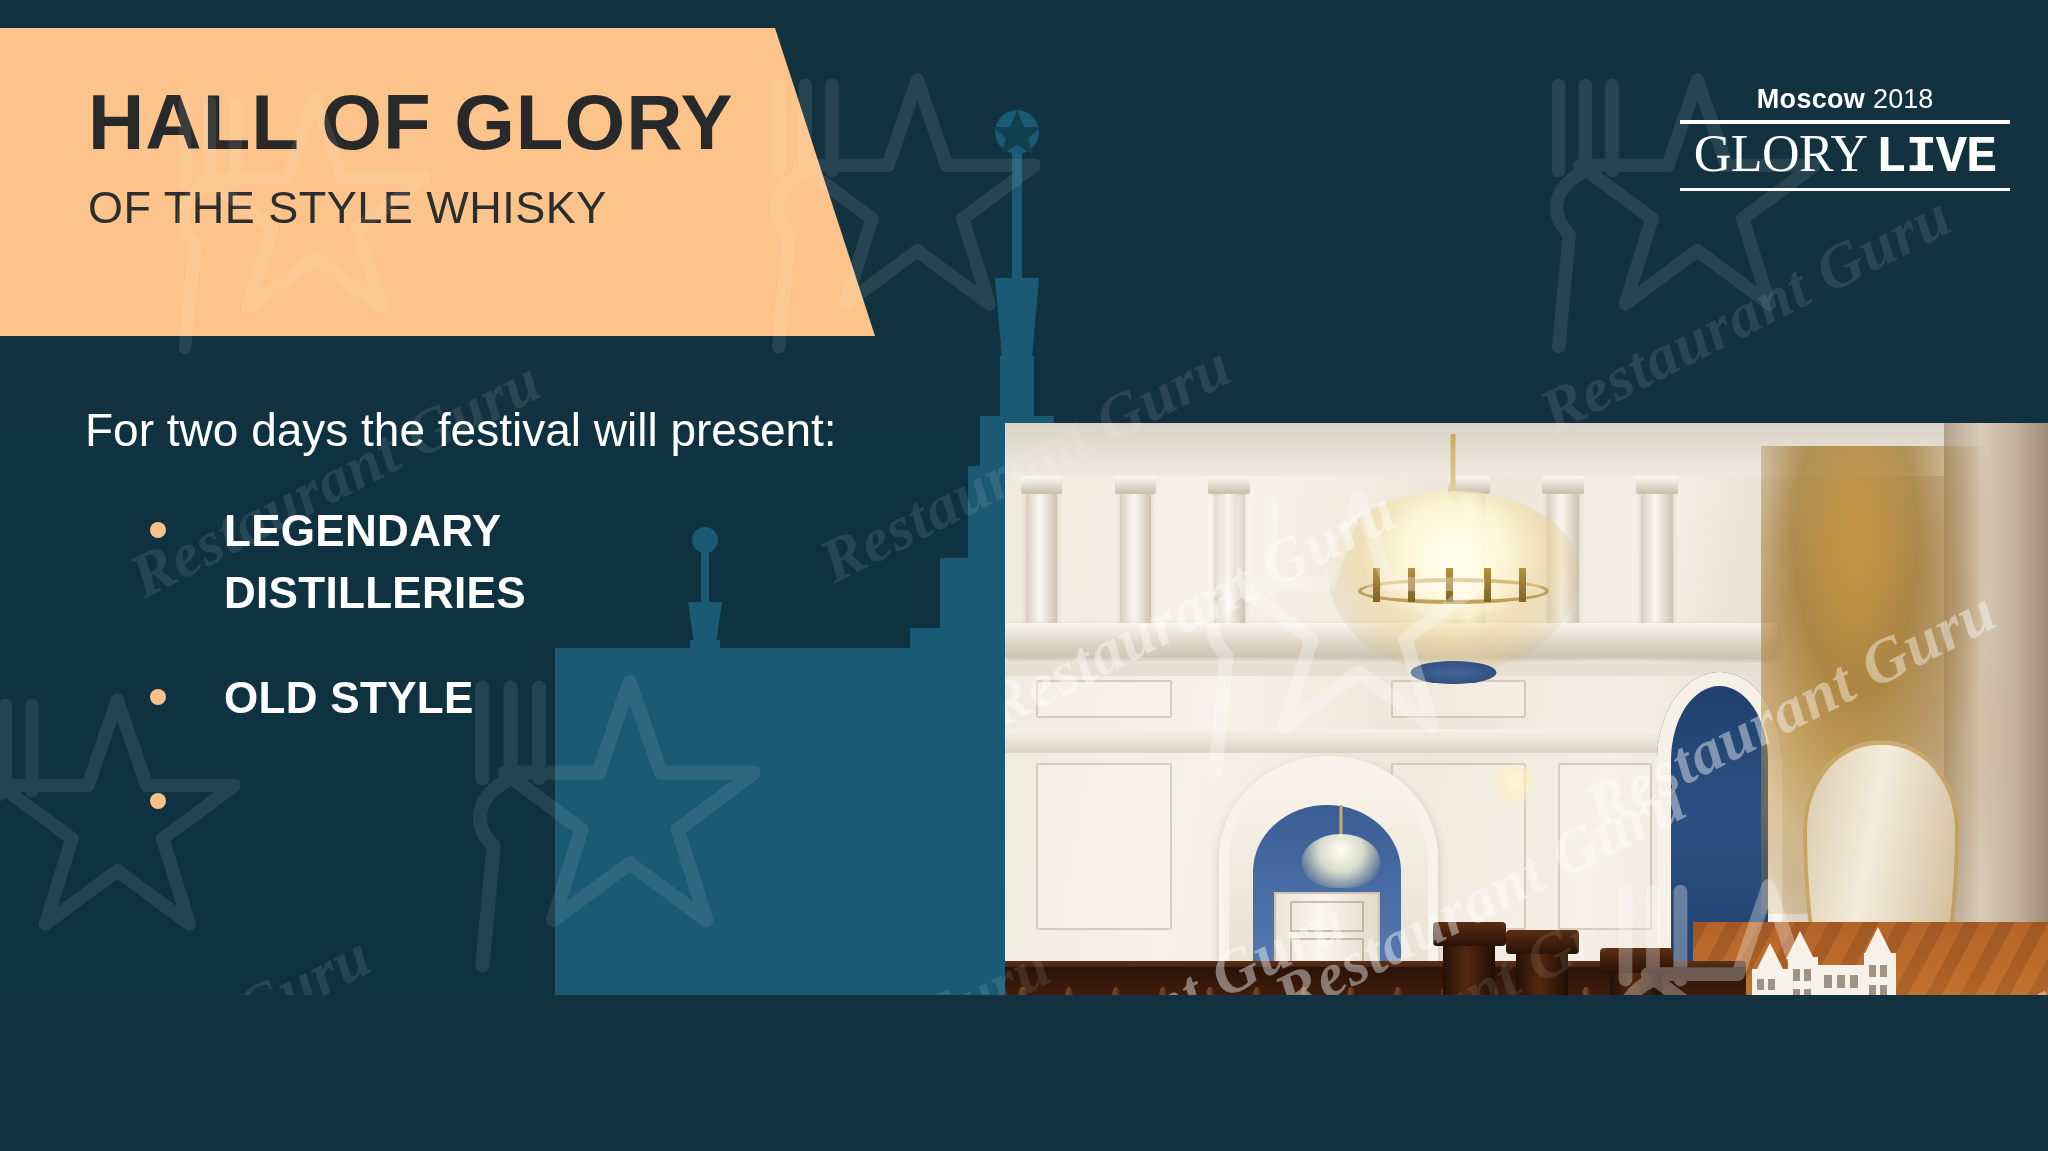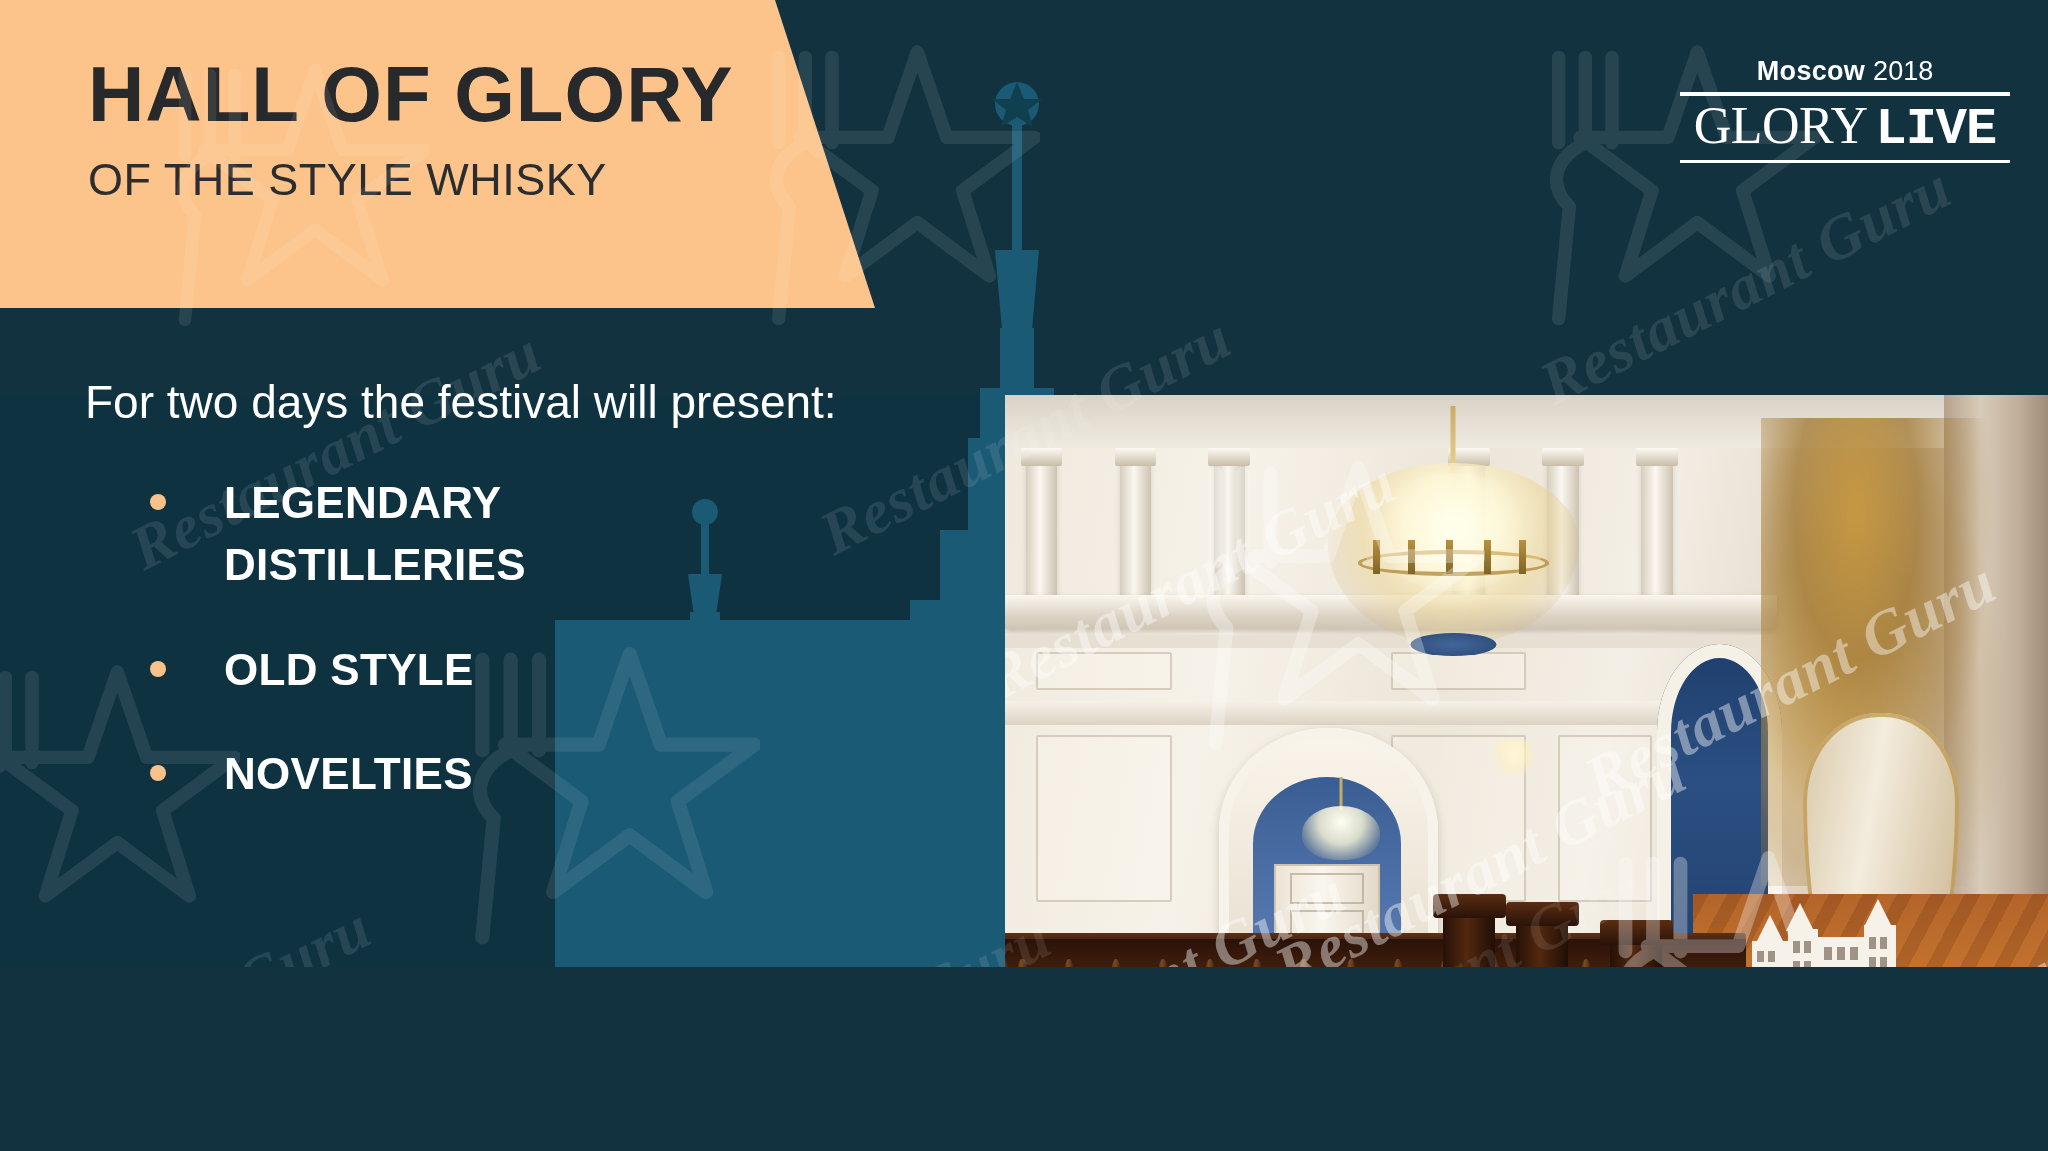--- a/index.html
+++ b/index.html
@@ -4,20 +4,21 @@
 <style>
   * { margin:0; padding:0; box-sizing:border-box; }
   html,body { width:2048px; height:1151px; overflow:hidden; background:#123240; }
   body { font-family:"Liberation Sans", sans-serif; }
 
   #slide {
     position:relative;
     width:2048px; height:967px;
     background:#123240;
     overflow:hidden;
+    margin-top:28px;
   }
 
   
   .bg-dark-upper{
     position:absolute; left:0; top:0; width:2048px; height:396px;
     background:#123240;
   }
   .bg-dark-lower{
     position:absolute; left:0; top:396px; width:2048px; height:755px;
     background:#0f3240;
@@ -405,21 +406,20 @@
     </div>
     <div class="bullet-row">
       <div class="bullet-dot"></div>
       <div class="bullet-text">
         <div>OLD STYLE</div>
       </div>
     </div>
     <div class="bullet-row">
       <div class="bullet-dot"></div>
       <div class="bullet-text">
-        <div>NOVELTIES</div>
       </div>
     </div>
   </div>
 
   <div class="photo">
     <div class="photo-inner">
       <div class="wall"></div>
       <div class="ceiling"></div>
 
       <div class="pilaster" style="left:2%;"></div>   

